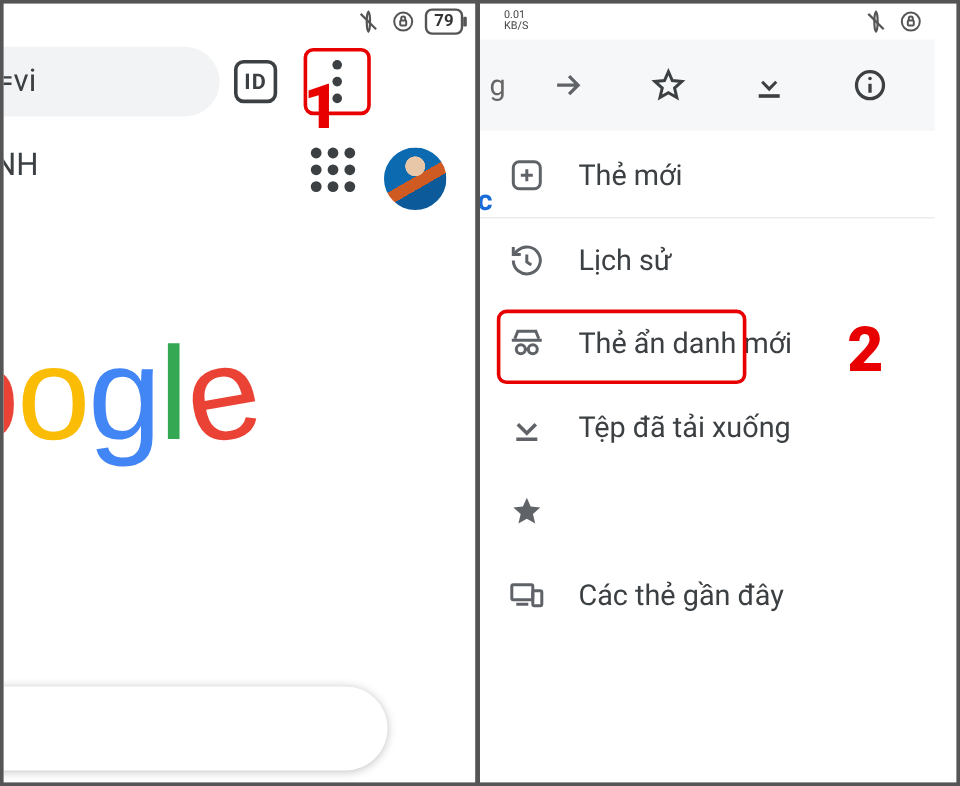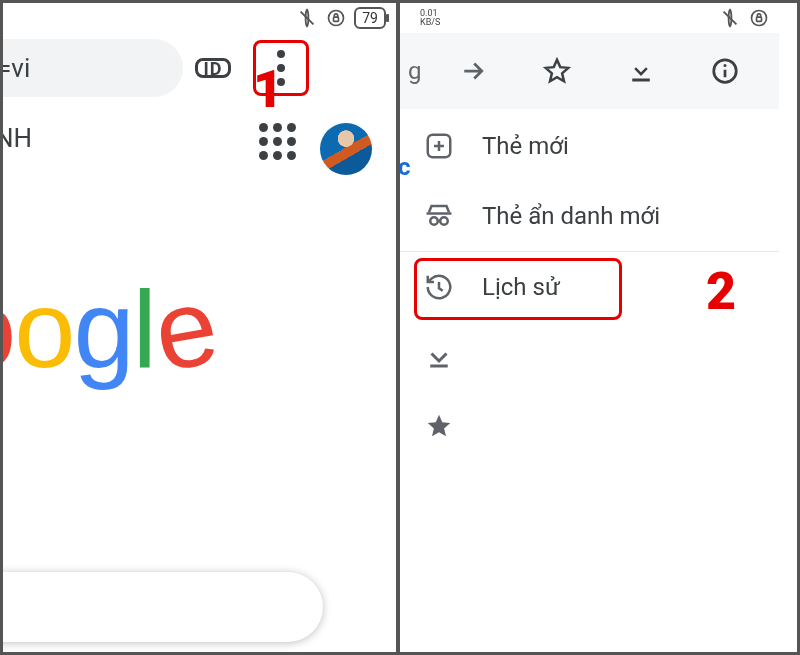--- a/index.html
+++ b/index.html
@@ -53,21 +53,21 @@
     color: #444;
   }
   .statusbar svg { display: block; }
   .battery {
     display: inline-flex;
     align-items: center;
     border: 2px solid #555;
     border-radius: 6px;
     padding: 1px 6px;
     font-size: 14px;
-    font-weight: 400;
+    font-weight: 700;
     color: #333;
     position: relative;
   }
   .battery::after {
     content: "";
     position: absolute;
     right: -5px; top: 50%;
     transform: translateY(-50%);
     width: 3px; height: 8px;
     background: #555;
@@ -89,21 +89,21 @@
     align-items: center;
     padding: 0 24px 0 16px;
     font-size: 26px;
     color: #3c4043;
     margin-left: -80px;
     width: 260px;
     white-space: nowrap;
     overflow: hidden;
   }
   .tabcount {
-    width: 36px; height: 20px;
+    width: 36px; height: 36px;
     border: 3px solid #3c4043;
     border-radius: 8px;
     display: flex;
     align-items: center;
     justify-content: center;
     font-size: 18px;
     font-weight: 700;
     color: #3c4043;
     margin-left: 12px;
     letter-spacing: 1px;
@@ -376,61 +376,72 @@
       <span class="icon-slot">
         <svg viewBox="0 0 24 24" fill="none" stroke="#5f6368" stroke-width="2">
             <rect x="3" y="3" width="18" height="18" rx="4"></rect>
             <line x1="12" y1="8" x2="12" y2="16"></line>
             <line x1="8" y1="12" x2="16" y2="12"></line>
           </svg>
       </span>
       <span>Thẻ mới</span>
     </div>
 
+    <div class="menu-item sep">
+      <span class="icon-slot">
+        <svg viewBox="0 0 24 24" fill="none" stroke="#5f6368" stroke-width="2">
+          <path d="M3 12a9 9 0 1 0 3-6.7L3 8"></path>
+            <path d="M3 3v5h5"></path>
+            <path d="M12 8v5l3 2"></path>
+        </svg>
+      </span>
+      <span>Lịch sử</span>
+    </div>
+
     <div class="menu-item">
       <span class="icon-slot">
         <svg viewBox="0 0 24 24" fill="none" stroke="#5f6368" stroke-width="2">
           <path d="M4 9l2-5h12l2 5"></path>
             <path d="M2 10h20"></path>
           <circle cx="8" cy="16" r="3"></circle>
             <circle cx="16" cy="16" r="3"></circle>
             <path d="M11 16h2"></path>
         </svg>
       </span>
       <span>Thẻ ẩn danh mới</span>
     </div>
 
-    <div class="menu-item sep">
-      <span class="icon-slot">
-        <svg viewBox="0 0 24 24" fill="none" stroke="#5f6368" stroke-width="2">
-          <path d="M3 12a9 9 0 1 0 3-6.7L3 8"></path>
-            <path d="M3 3v5h5"></path>
-            <path d="M12 8v5l3 2"></path>
-        </svg>
-      </span>
-      <span>Lịch sử</span>
-    </div>
-
     <div class="menu-item">
       <span class="icon-slot">
         <svg viewBox="0 0 24 24" fill="none" stroke="#5f6368" stroke-width="2.4">
             <path d="M6 10l6 6 6-6"></path>
             <line x1="5" y1="20" x2="19" y2="20"></line>
           </svg>
       </span>
+      <span>Tệp đã tải xuống</span>
     </div>
 
     <div class="menu-item">
       <span class="icon-slot">
         <svg viewBox="0 0 24 24" fill="#5f6368">
             <path d="M12 3l2.6 5.9 6.4.6-4.9 4.4 1.5 6.3L12 17l-5.6 3.2 1.5-6.3L3 9.5l6.4-.6z"></path>
           </svg>
       </span>
     </div>
 
+    <div class="menu-item">
+      <span class="icon-slot">
+        <svg viewBox="0 0 24 24" fill="none" stroke="#5f6368" stroke-width="2">
+          <rect x="2" y="5" width="14" height="10" rx="1"></rect>
+            <line x1="5" y1="18" x2="13" y2="18"></line>
+          <rect x="16" y="9" width="6" height="10" rx="1"></rect>
+        </svg>
+      </span>
+      <span>Các thẻ gần đây</span>
+    </div>
 
   </div>
 
   <div class="hist-box" style="left:14px; top:255px; width:208px; height:62px;"></div>
   <div class="annot-2" style="left:306px; top:258px;">2</div>
 
 </div>
 
 <div class="divider"></div>
 <div class="frame"></div>

